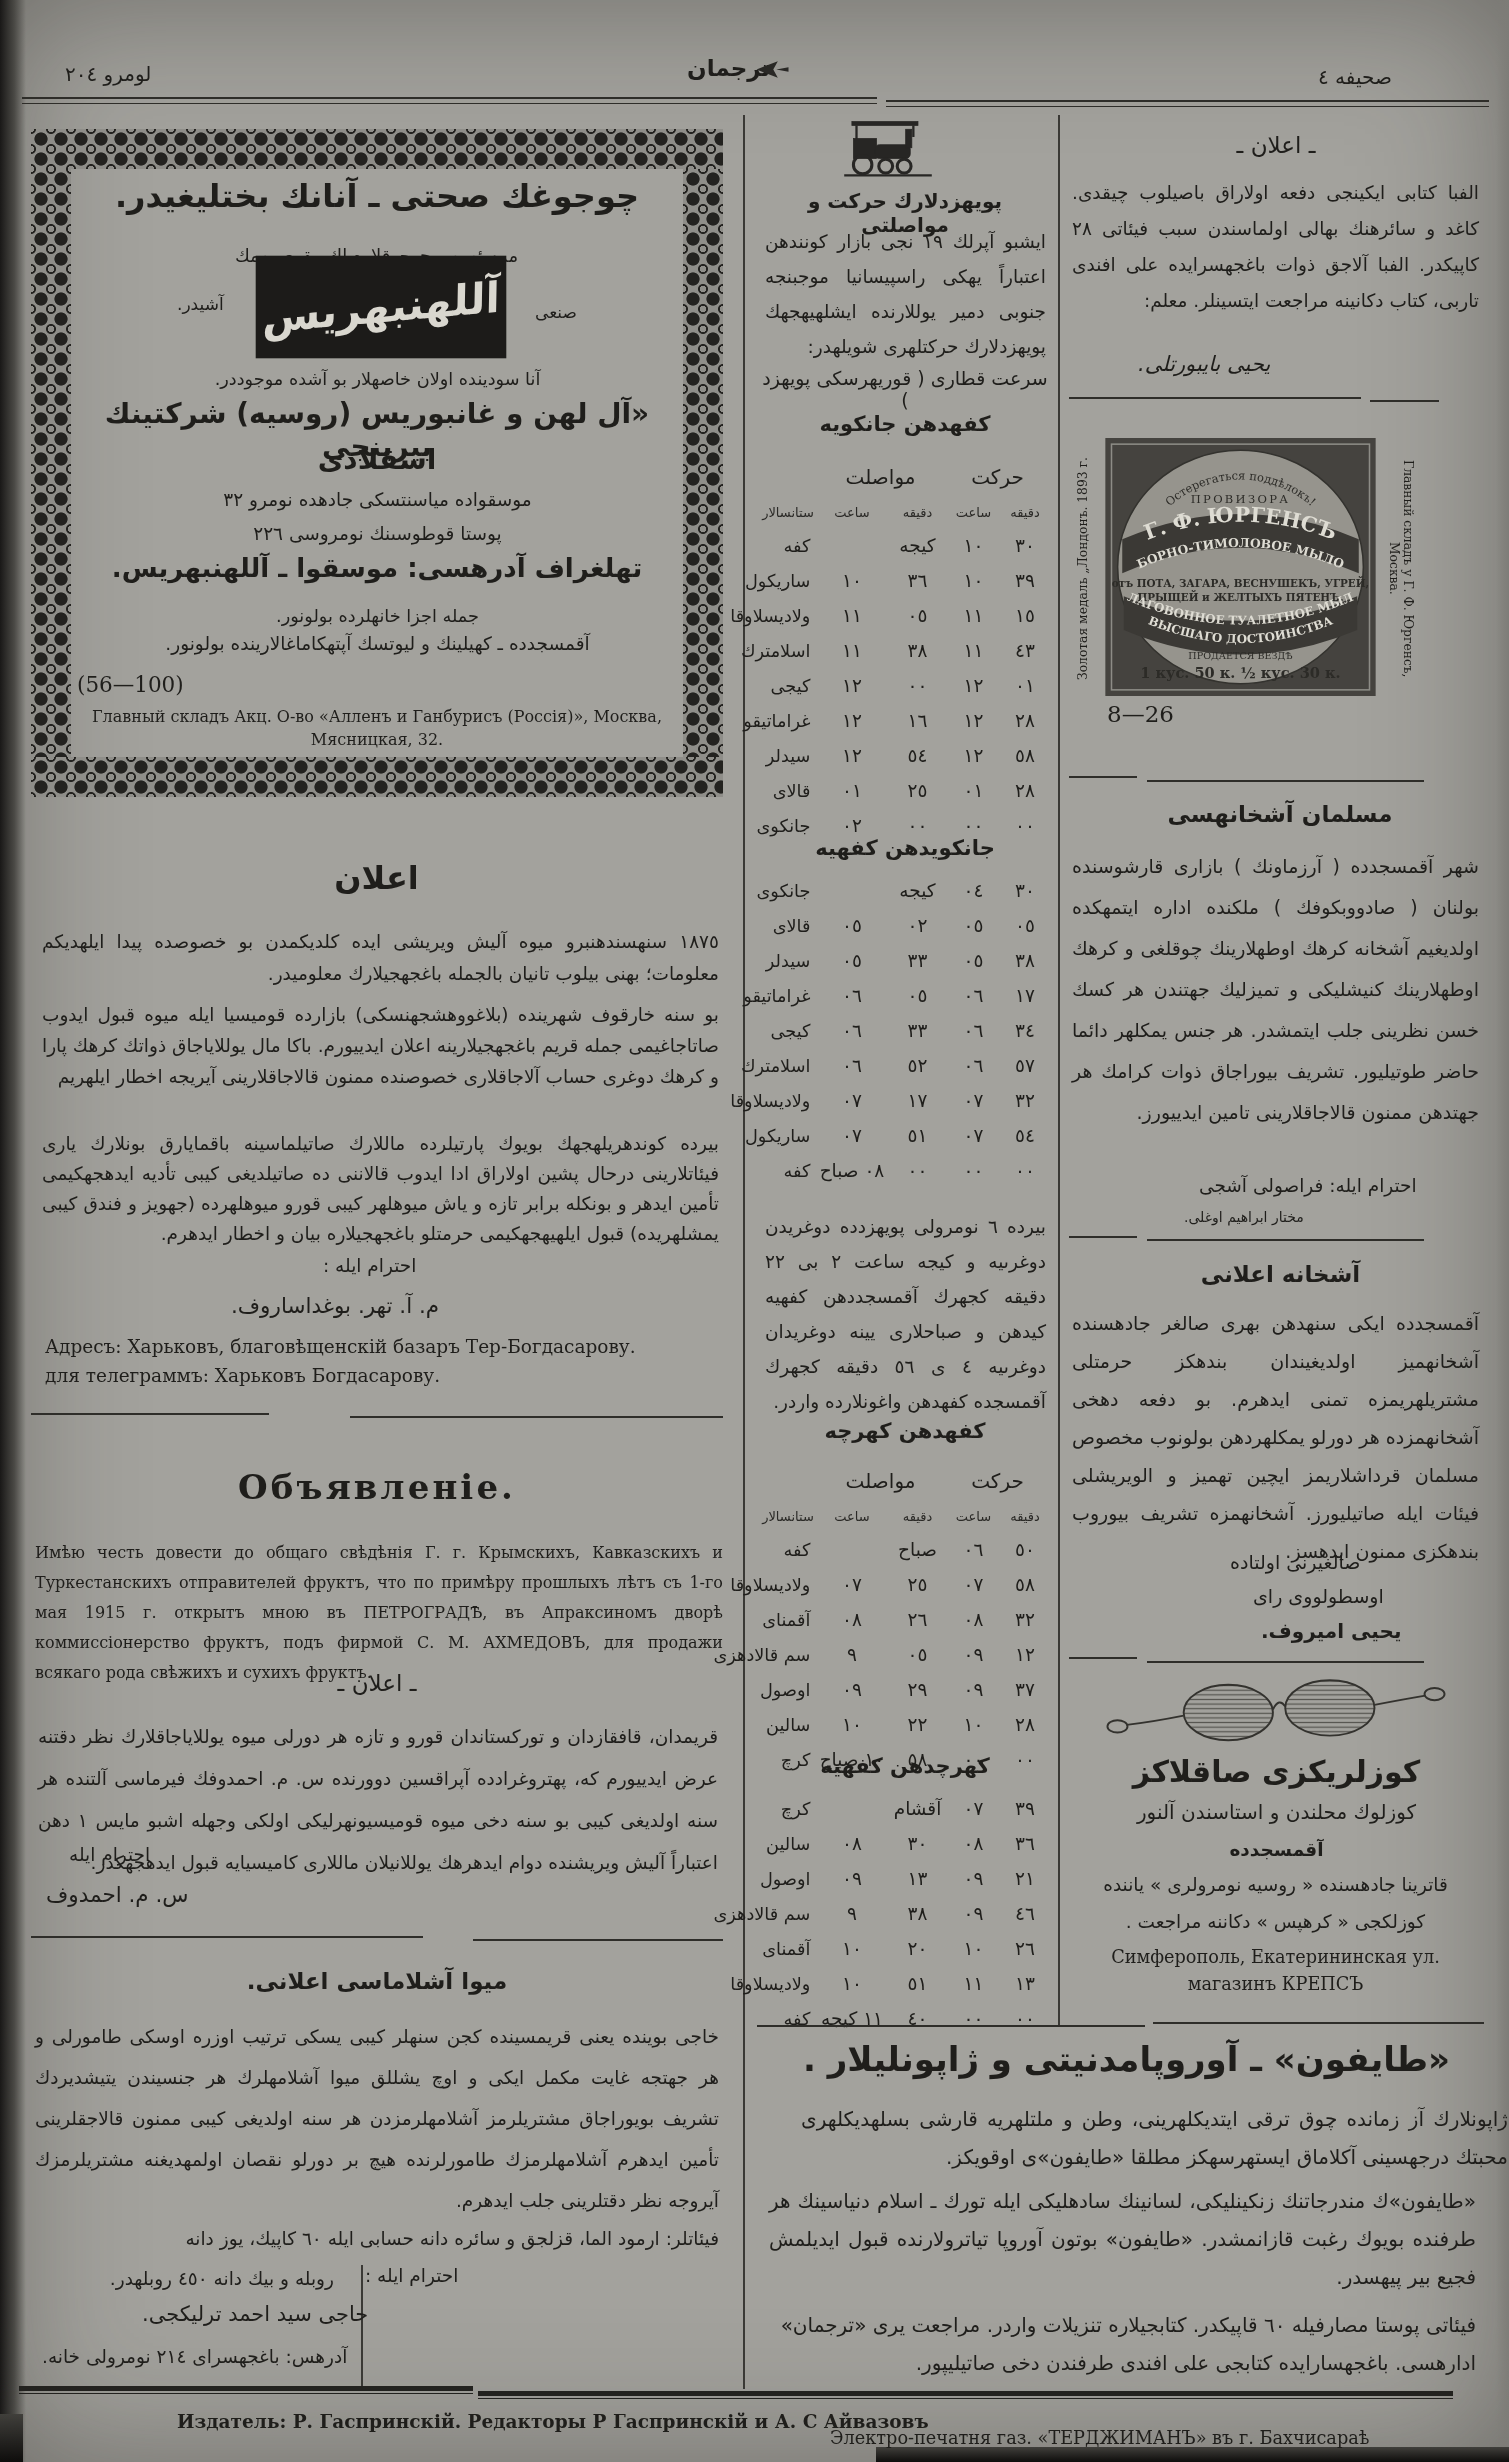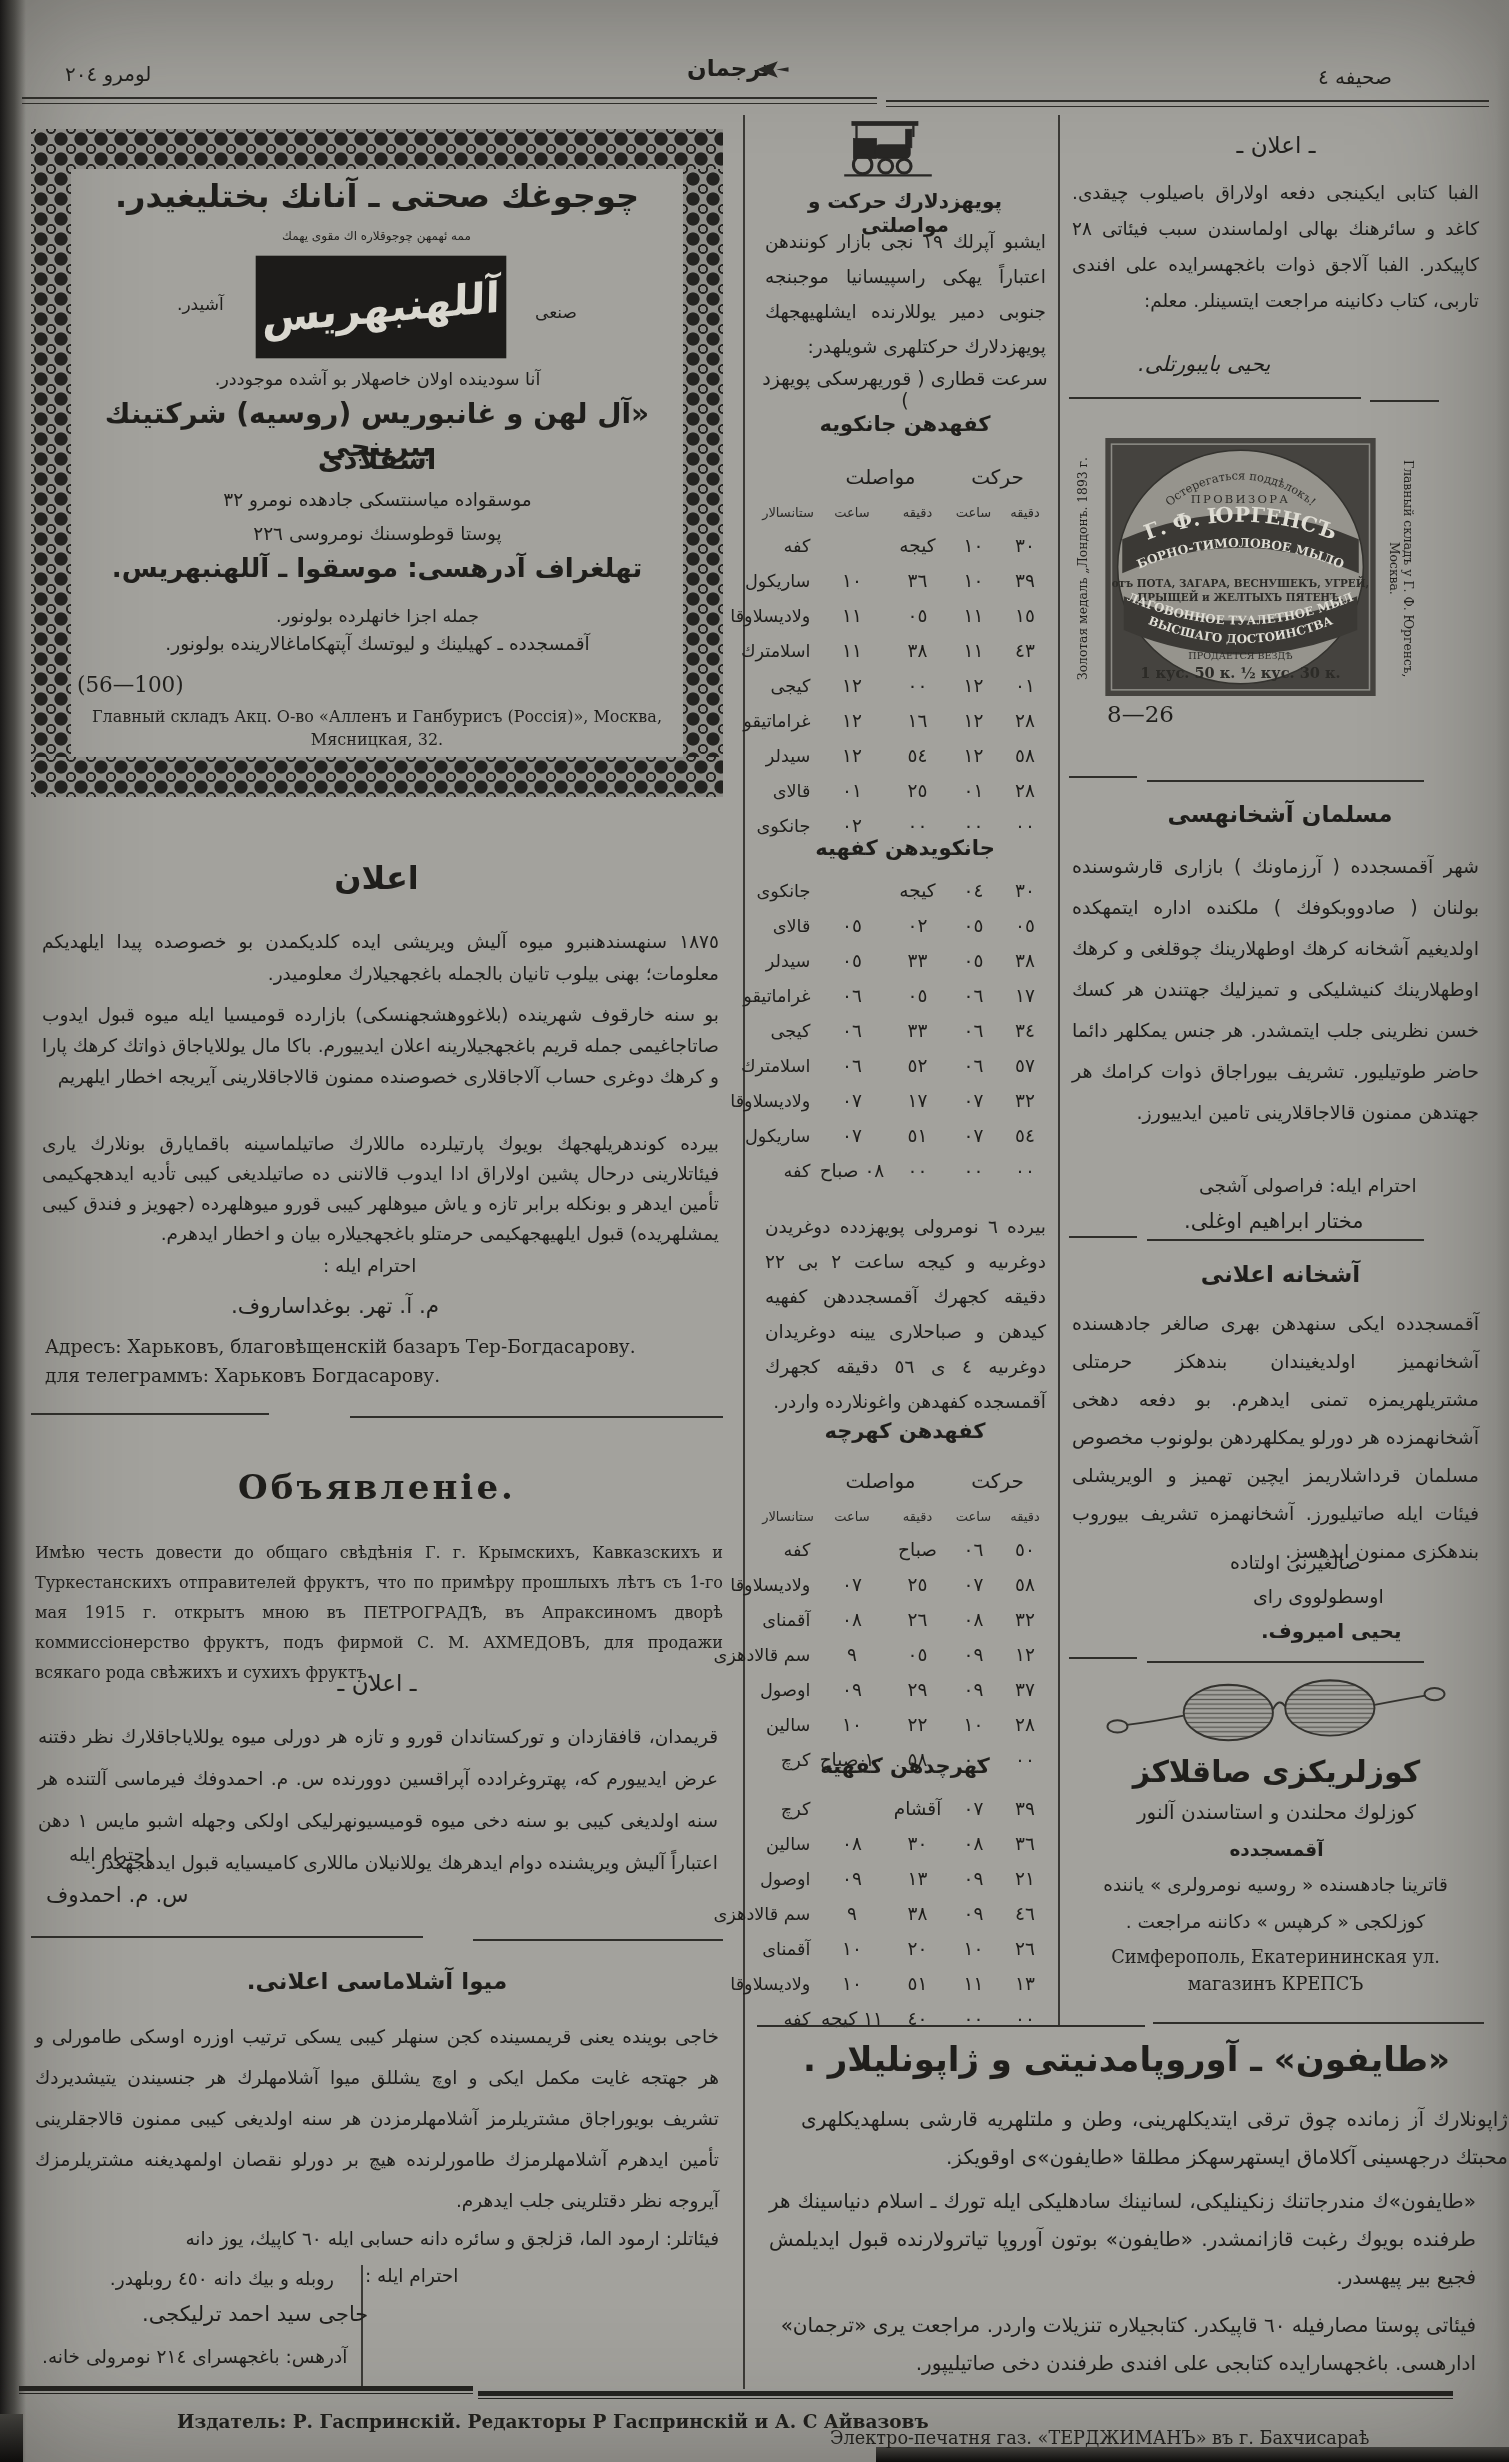--- a/index.html
+++ b/index.html
@@ -56,21 +56,21 @@
   <div class="abs vline" style="left:1058px;top:115px;height:1911px;"></div>
   <div class="abs vline" style="left:361px;top:2265px;height:125px;"></div>
 
   <div class="abs" style="left:31px;top:129px;width:692px;height:668px;">
     <div class="abs orn" style="left:0;top:0;width:692px;height:40px;"></div>
     <div class="abs orn" style="left:0;top:628px;width:692px;height:40px;"></div>
     <div class="abs orn" style="left:0;top:40px;width:40px;height:588px;"></div>
     <div class="abs orn" style="left:652px;top:40px;width:40px;height:588px;"></div>
 
     <div class="abs rtl ctr b" style="left:54px;top:48px;width:584px;font-size:32px;">چوجوغك صحتى ـ آنانك بختليغيدر.</div>
-    <div class="abs rtl ctr" style="left:92px;top:100px;width:507px;font-size:12px;">ممه ئهمهن چوجوقلاره اك مقوى يهمك</div>
+    <div class="abs rtl ctr" style="left:92px;top:116px;width:507px;font-size:18px;">ممه ئهمهن چوجوقلاره اك مقوى يهمك</div>
 
     <div class="abs rtl" style="left:504px;top:173px;font-size:17px;">صنعى</div>
     <div class="abs" style="left:227px;top:129px;width:246px;height:98px;background:#1c1b19;box-shadow:0 0 0 2.3px #1c1b19;display:flex;align-items:center;justify-content:center;">
       <span class="rtl" style="color:#d9d7cf;font-size:42px;font-weight:bold;transform:rotate(-5deg) skewX(-6deg);">آللهنبهريس</span>
     </div>
     <div class="abs rtl" style="left:146px;top:165px;font-size:17px;">آشيدر.</div>
 
     <div class="abs rtl ctr" style="left:85px;top:240px;width:523px;font-size:17.7px;">آنا سودينده اولان خاصهلار بو آشده موجوددر.</div>
     <div class="abs rtl ctr b" style="left:46px;top:268px;width:600px;font-size:28px;">«آل لهن و غانبوريس (روسيه) شركتينك بيرينجى</div>
     <div class="abs rtl ctr b" style="left:46px;top:314px;width:600px;font-size:28px;">اسقلادى</div>
@@ -471,21 +471,21 @@
   <div class="abs serif" style="left:1076px;top:440px;height:257px;writing-mode:vertical-rl;transform:rotate(180deg);font-size:12.3px;text-align:center;">Золотая медаль „Лондонъ. 1893 г.</div>
   <div class="abs serif" style="left:1387px;top:440px;height:257px;writing-mode:vertical-rl;font-size:12.3px;text-align:center;">Главный складъ у Г. Ф. Юргенсъ, Москва.</div>
   <div class="abs serif" style="left:1107px;top:701px;font-size:23px;">8—26</div>
 
   <div class="abs rule" style="left:1069px;top:776px;width:68px;"></div>
   <div class="abs rule" style="left:1147px;top:780px;width:277px;"></div>
 
   <div class="abs rtl ctr b" style="left:1153px;top:801px;width:254px;font-size:23px;">مسلمان آشخانهسى</div>
   <p class="abs rtl jst" style="left:1072px;top:846px;width:407px;font-size:19px;line-height:41px;">شهر آقمسجدده ( آرزماونك ) بازارى قارشوسنده بولنان ( صادووبكوفك ) ملكنده اداره ايتمهكده اولديغيم آشخانه كرهك اوطهلارينك چوقلغى و كرهك اوطهلارينك كنيشليكى و تميزليك جهتندن هر كسك خسن نظرينى جلب ايتمشدر. هر جنس يمكلهر دائما حاضر طوتيليور. تشريف بيوراجاق ذوات كرامك هر جهتدهن ممنون قالاجاقلارينى تامين ايدييورز.</p>
   <div class="abs rtl" style="left:1199px;top:1175px;font-size:18.5px;">احترام ايله: فراصولى آشجى</div>
-  <div class="abs rtl" style="left:1184px;top:1209px;font-size:21px;">مختار ابراهيم اوغلى.</div>
+  <div class="abs rtl" style="left:1184px;top:1209px;font-size:14px;">مختار ابراهيم اوغلى.</div>
 
   <div class="abs rule" style="left:1069px;top:1236px;width:68px;"></div>
   <div class="abs rule" style="left:1147px;top:1239px;width:277px;"></div>
 
   <div class="abs rtl ctr b" style="left:1169px;top:1261px;width:223px;font-size:23px;">آشخانه اعلانى</div>
   <p class="abs rtl jst" style="left:1072px;top:1304px;width:407px;font-size:19px;line-height:38px;">آقمسجدده ايكى سنهدهن بهرى صالغر جادهسنده آشخانهميز اولديغيندان بندهكز حرمتلى مشتريلهريمزه تمنى ايدهرم. بو دفعه دهخى آشخانهمزده هر دورلو يمكلهردهن بولونوب مخصوص مسلمان قرداشلاريمز ايچين تهميز و الويريشلى فيئات ايله صاتيليورز. آشخانهمزه تشريف بيوروب بندهكزى ممنون ايدهسز.</p>
   <div class="abs rtl" style="left:1230px;top:1551px;font-size:19px;">صالغيرنى اولتاده</div>
   <div class="abs rtl" style="left:1253px;top:1585px;font-size:19px;">اوسطولووى راى</div>
   <div class="abs rtl b" style="left:1261px;top:1619px;font-size:20px;">يحيى اميروف.</div>
 

